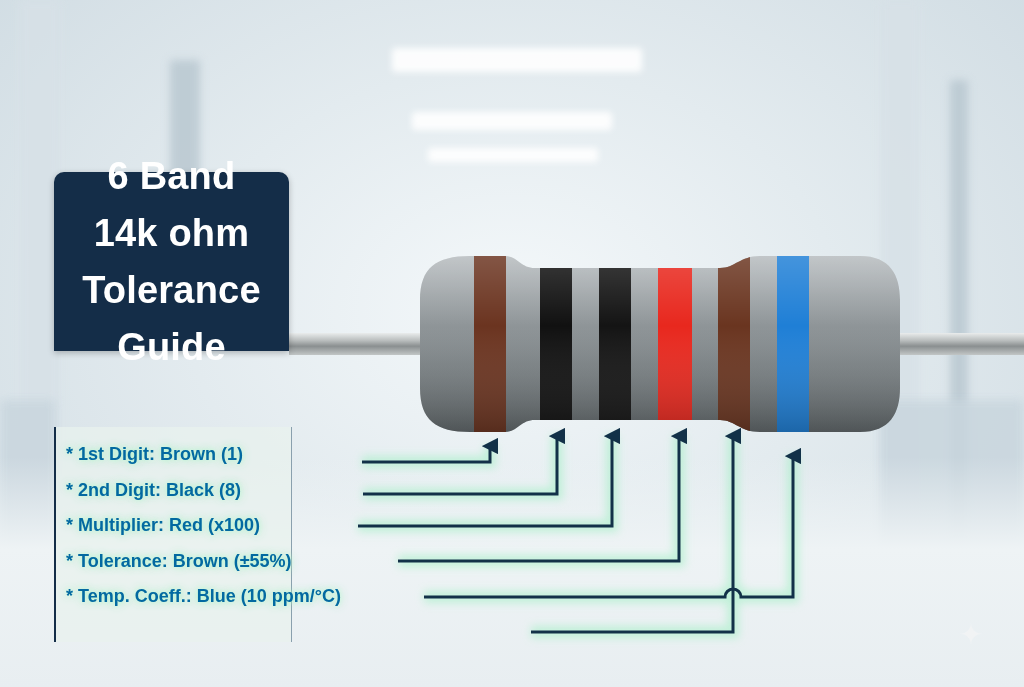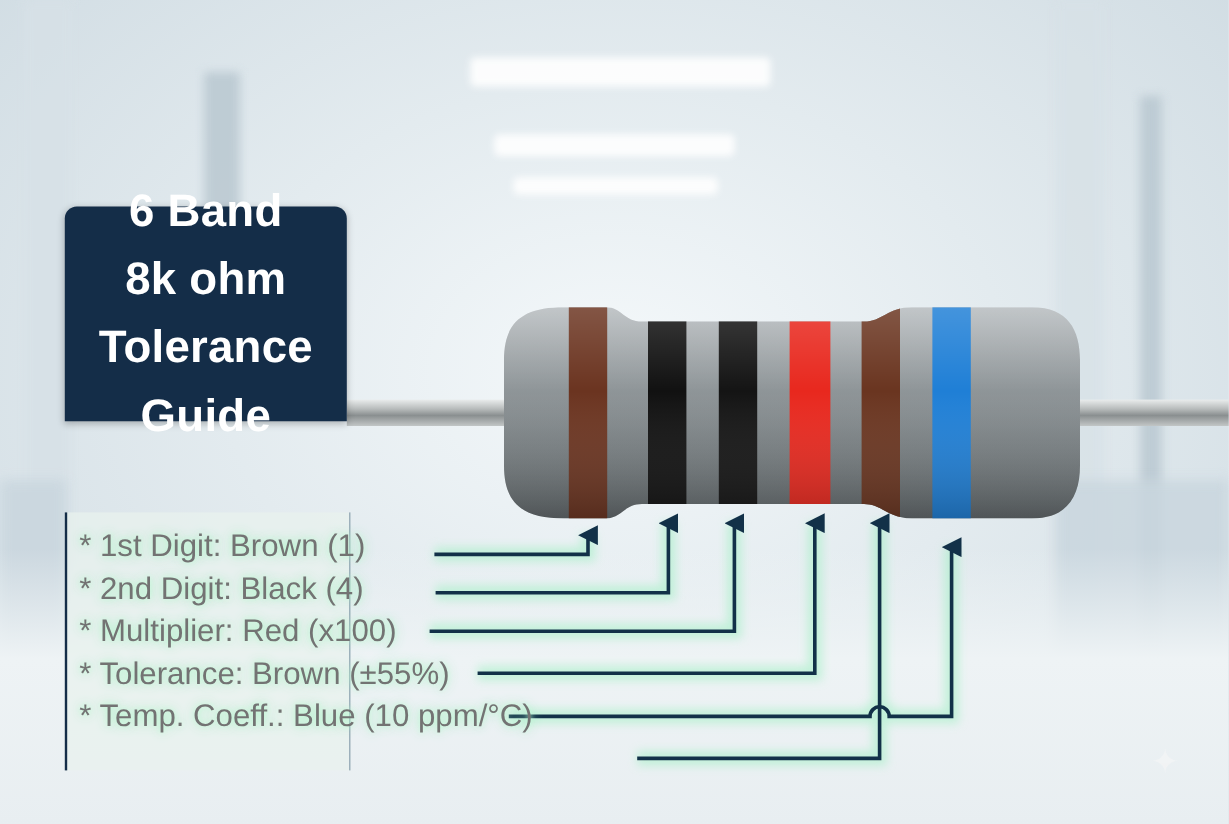--- a/index.html
+++ b/index.html
@@ -42,23 +42,24 @@
     }
     .legend-panel {
       position: absolute; left: 54px; top: 427px; width: 235px; height: 215px;
       background: rgba(232,242,238,0.75);
       border-left: 2px solid #142d48; border-right: 1px solid #8aa0ae;
     }
     .legend {
       position: absolute; left: 66px; top: 437px;
     }
     .legend-item {
-      font-size: 26px; line-height: 35.5px; color: #737373;
+      font-size: 18px; line-height: 35.5px; color: #0369a1;
       white-space: nowrap;
       text-shadow: 0 0 10px rgba(160,240,190,0.9), 0 0 4px rgba(200,255,220,0.8);
+      font-weight: bold;
     }
 
     
     .lead {
       position: absolute; height: 22px; top: 333px;
       background: linear-gradient(180deg, #e9ecec 0%, #b8bcbc 35%, #8a8f90 60%, #c2c6c6 100%);
     }
     .resistor-svg { position: absolute; left: 0; top: 0; }
     .connectors { position: absolute; left: 0; top: 0; }
 
@@ -127,21 +128,21 @@
     <rect x="599" y="250" width="32" height="190" fill="#141414"></rect>
     <rect x="658" y="250" width="34" height="190" fill="#e8281e"></rect>
     <rect x="718" y="250" width="32" height="190" fill="#6a3520"></rect>
     <rect x="777" y="250" width="32" height="190" fill="#1f7fd6"></rect>
     <rect x="400" y="250" width="520" height="190" fill="url(#shade)"></rect>
   </g>
 </svg>
 
 <div class="title-panel">
   <div class="title-line">6 Band</div>
-  <div class="title-line">8k ohm</div>
+  <div class="title-line">14k ohm</div>
   <div class="title-line">Tolerance</div>
   <div class="title-line">Guide</div>
 </div>
 <div class="legend-panel"></div>
 
 <svg class="connectors" width="1024" height="687">
   <defs>
     <filter id="glow" x="-20%" y="-20%" width="140%" height="140%">
       <feGaussianBlur stdDeviation="4" result="b"></feGaussianBlur>
       <feMerge>
@@ -165,19 +166,19 @@
     <path d="M 363 494 H 557 V 436" marker-end="url(#arrow)"></path>
     <path d="M 358 526 H 612 V 436" marker-end="url(#arrow)"></path>
     <path d="M 398 561 H 679 V 436" marker-end="url(#arrow)"></path>
     <path d="M 424 597 H 725 A 8 8 0 0 1 741 597 H 793 V 456" marker-end="url(#arrow)"></path>
     <path d="M 531 632 H 733 V 436" marker-end="url(#arrow)"></path>
   </g>
 </svg>
 
 <div class="legend">
   <div class="legend-item">* 1st Digit: Brown (1)</div>
-  <div class="legend-item">* 2nd Digit: Black (4)</div>
+  <div class="legend-item">* 2nd Digit: Black (8)</div>
   <div class="legend-item">* Multiplier: Red (x100)</div>
   <div class="legend-item">* Tolerance: Brown (±55%)</div>
   <div class="legend-item">* Temp. Coeff.: Blue (10 ppm/°C)</div>
 </div>
 
 <div class="sparkle">✦</div>
 
 </body></html>

